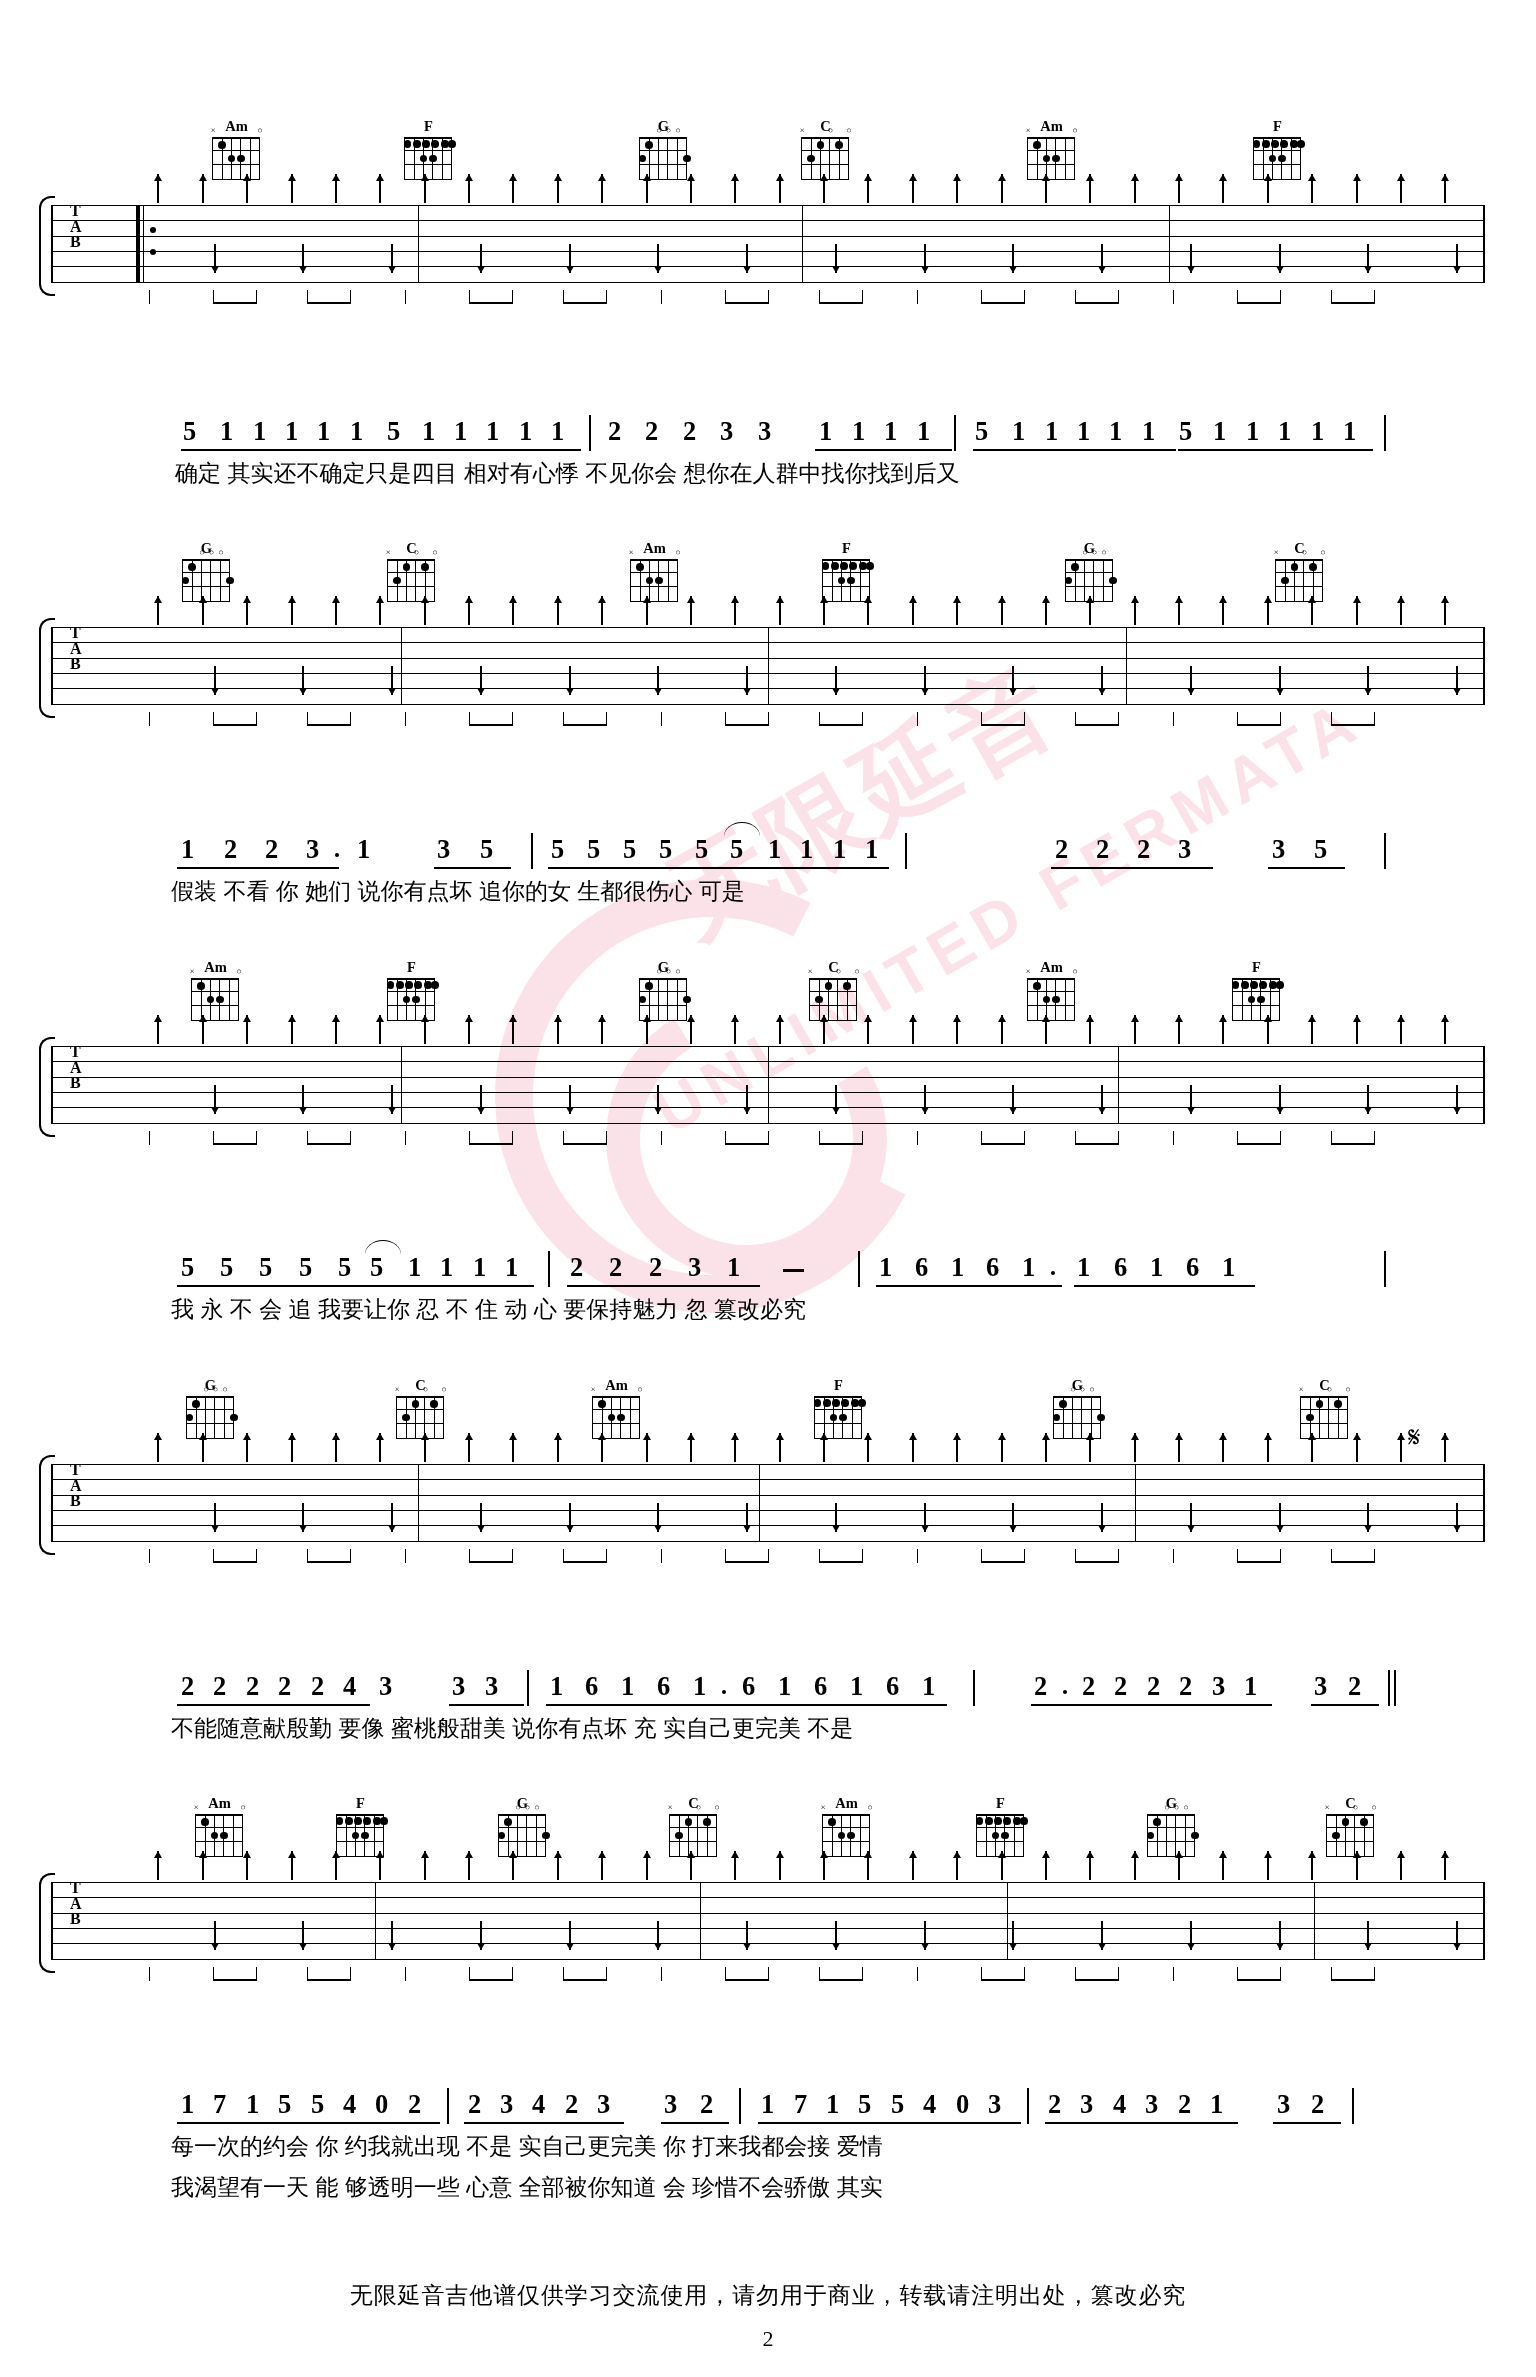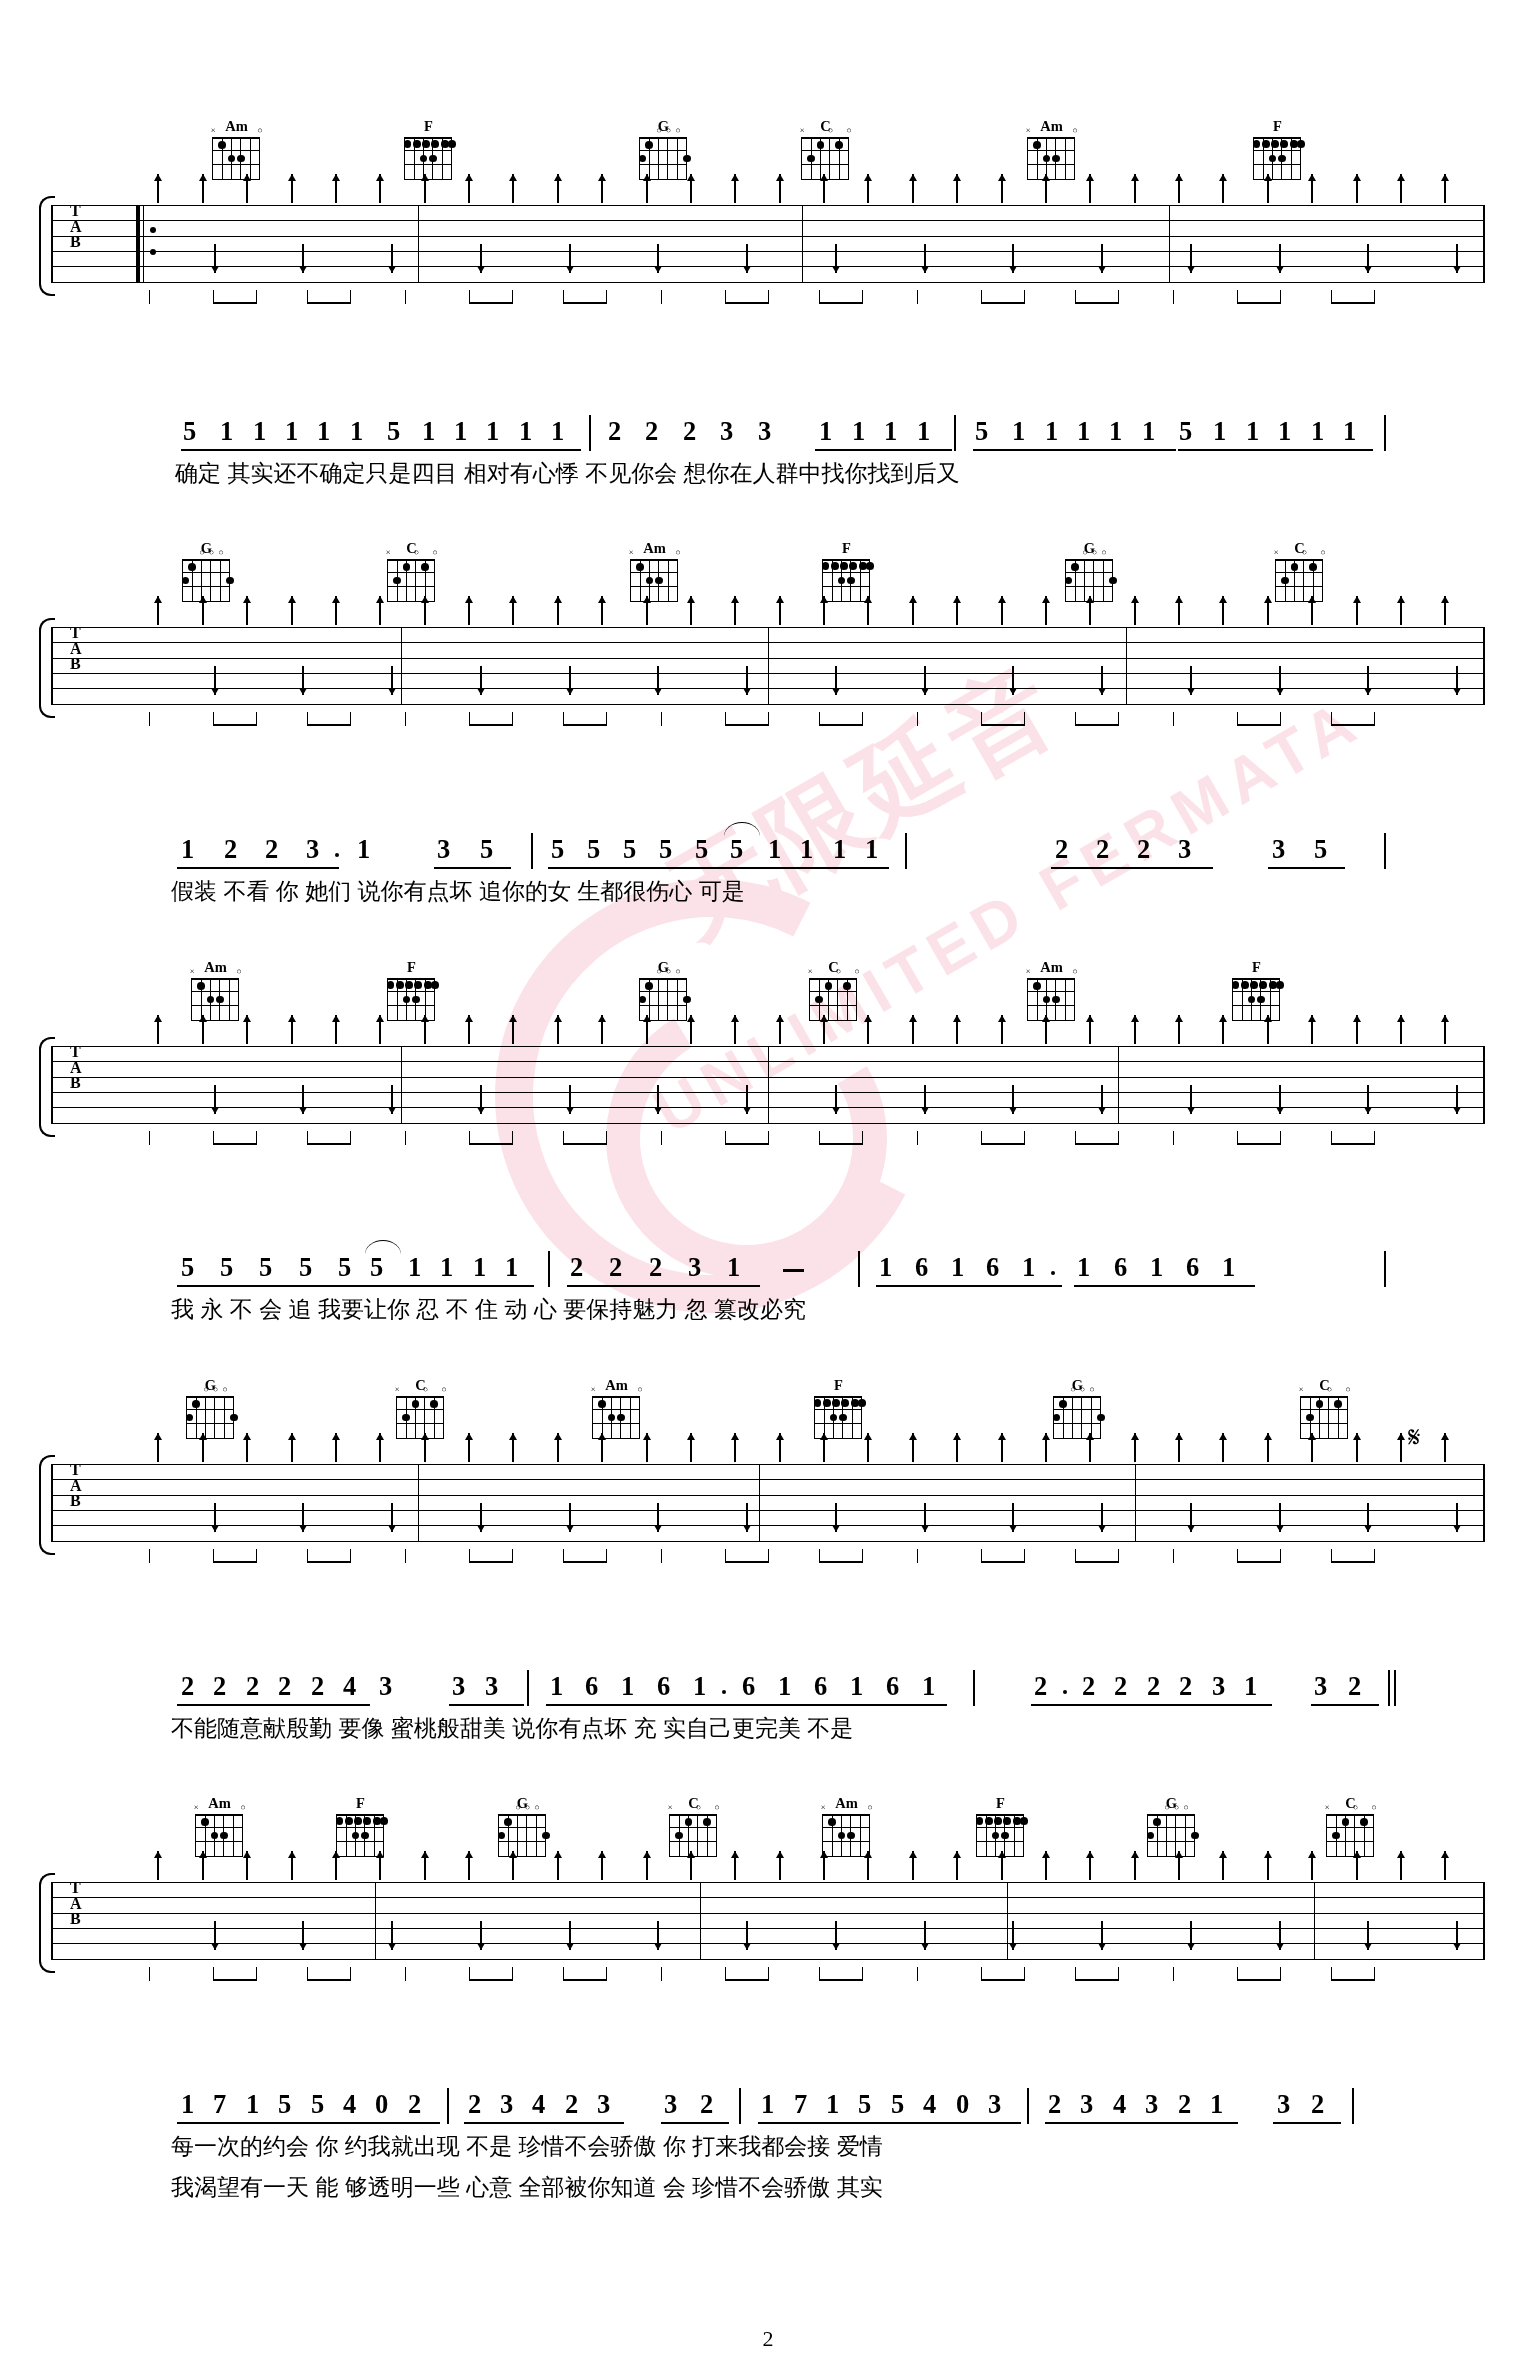--- a/index.html
+++ b/index.html
@@ -2308,20 +2308,23 @@
     <div class="num" style="left:1210px">1</div>
     <div class="num" style="left:1277px">3</div>
     <div class="num" style="left:1311px">2</div>
     <div class="nbar" style="left:1352px;top:-3.4px;height:36px"></div>
     <div class="uline" style="left:177px;top:31px;width:263px"></div>
     <div class="uline" style="left:464px;top:31px;width:160px"></div>
     <div class="uline" style="left:661px;top:31px;width:68px"></div>
     <div class="uline" style="left:758px;top:31px;width:263px"></div>
     <div class="uline" style="left:1045px;top:31px;width:193px"></div>
     <div class="uline" style="left:1273px;top:31px;width:68px"></div>
-    <div class="lyr" style="left:171px;top:44px">每一次的约会  你  约我就出现 不是  珍惜不会骄傲  你  打来我都会接  爱情</div>
+    <div class="lyr" style="left:171px;top:44px">每一次的约会  你  约我就出现 不是  实自己更完美  你  打来我都会接  爱情</div>
     <div class="lyr" style="left:171px;top:85px">我渴望有一天  能  够透明一些 心意  全部被你知道  会  珍惜不会骄傲  其实</div>
   </div>
 
+  <div class="footer" style="top:2280px">
+    <span class="ftxt">无限延音吉他谱仅供学习交流使用，请勿用于商业，转载请注明出处，篡改必究</span>
+  </div>
   <div class="pagenum" style="top:2326px">2</div>
 
 </div>
 
 
 </body></html>

